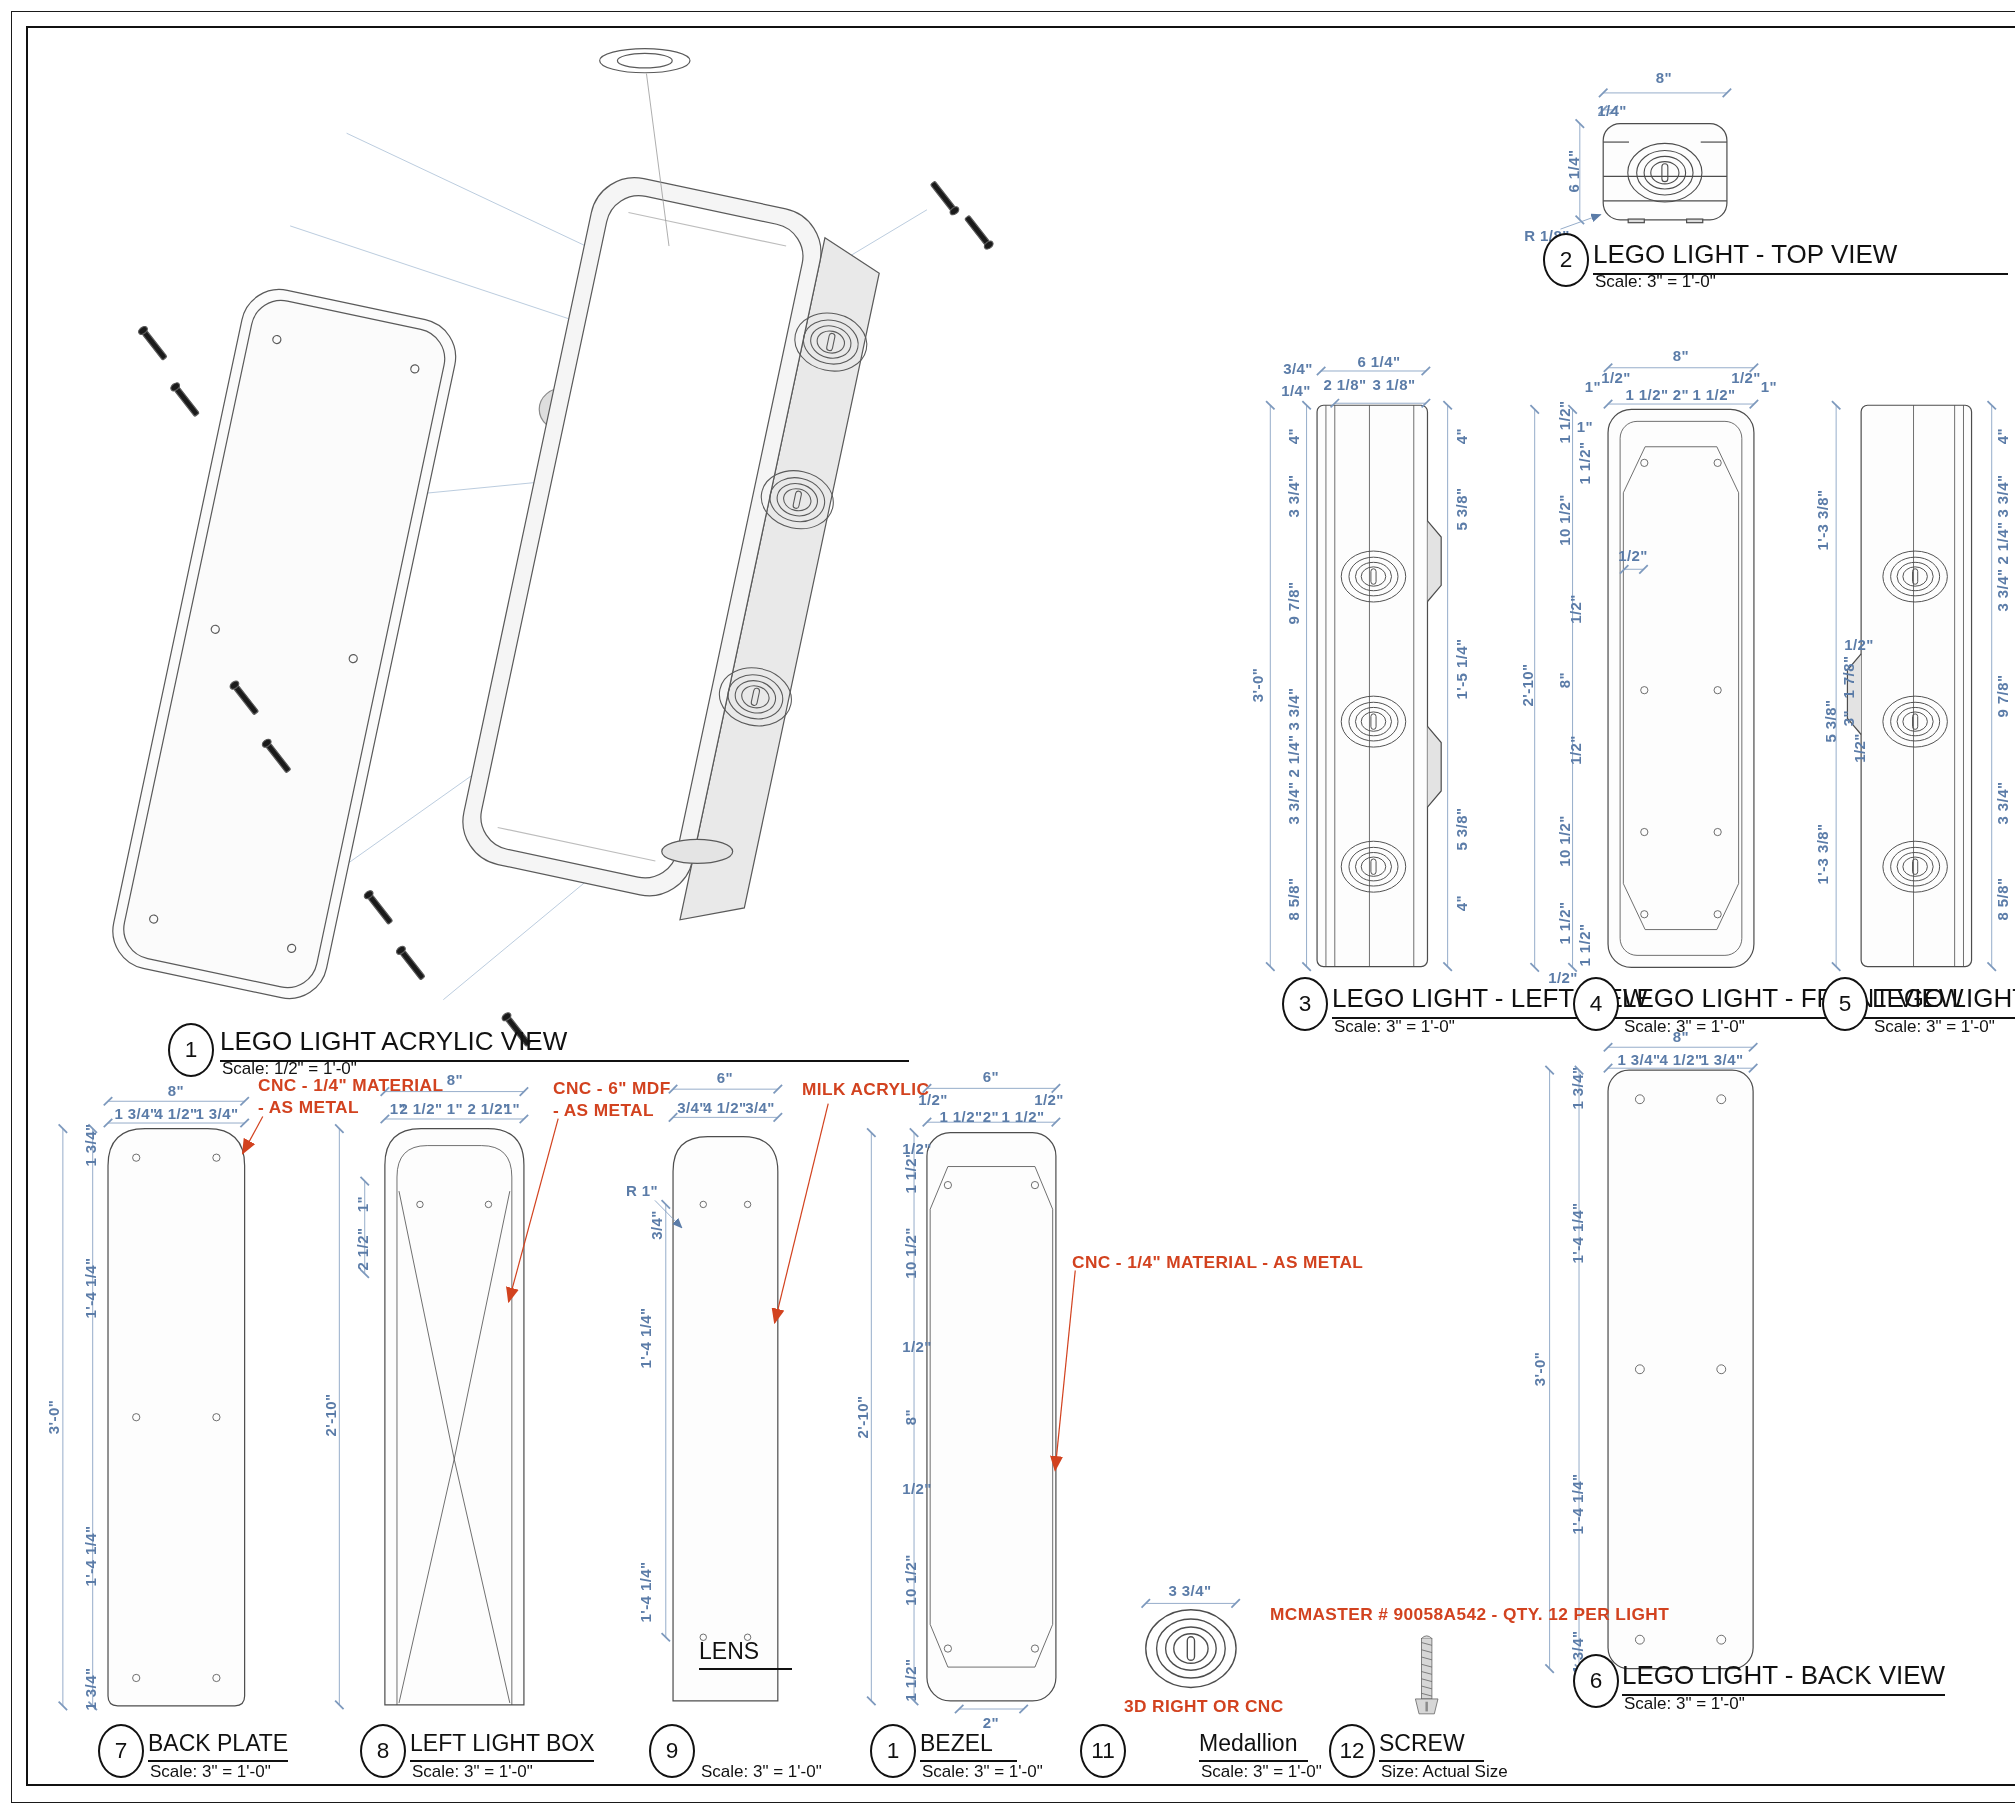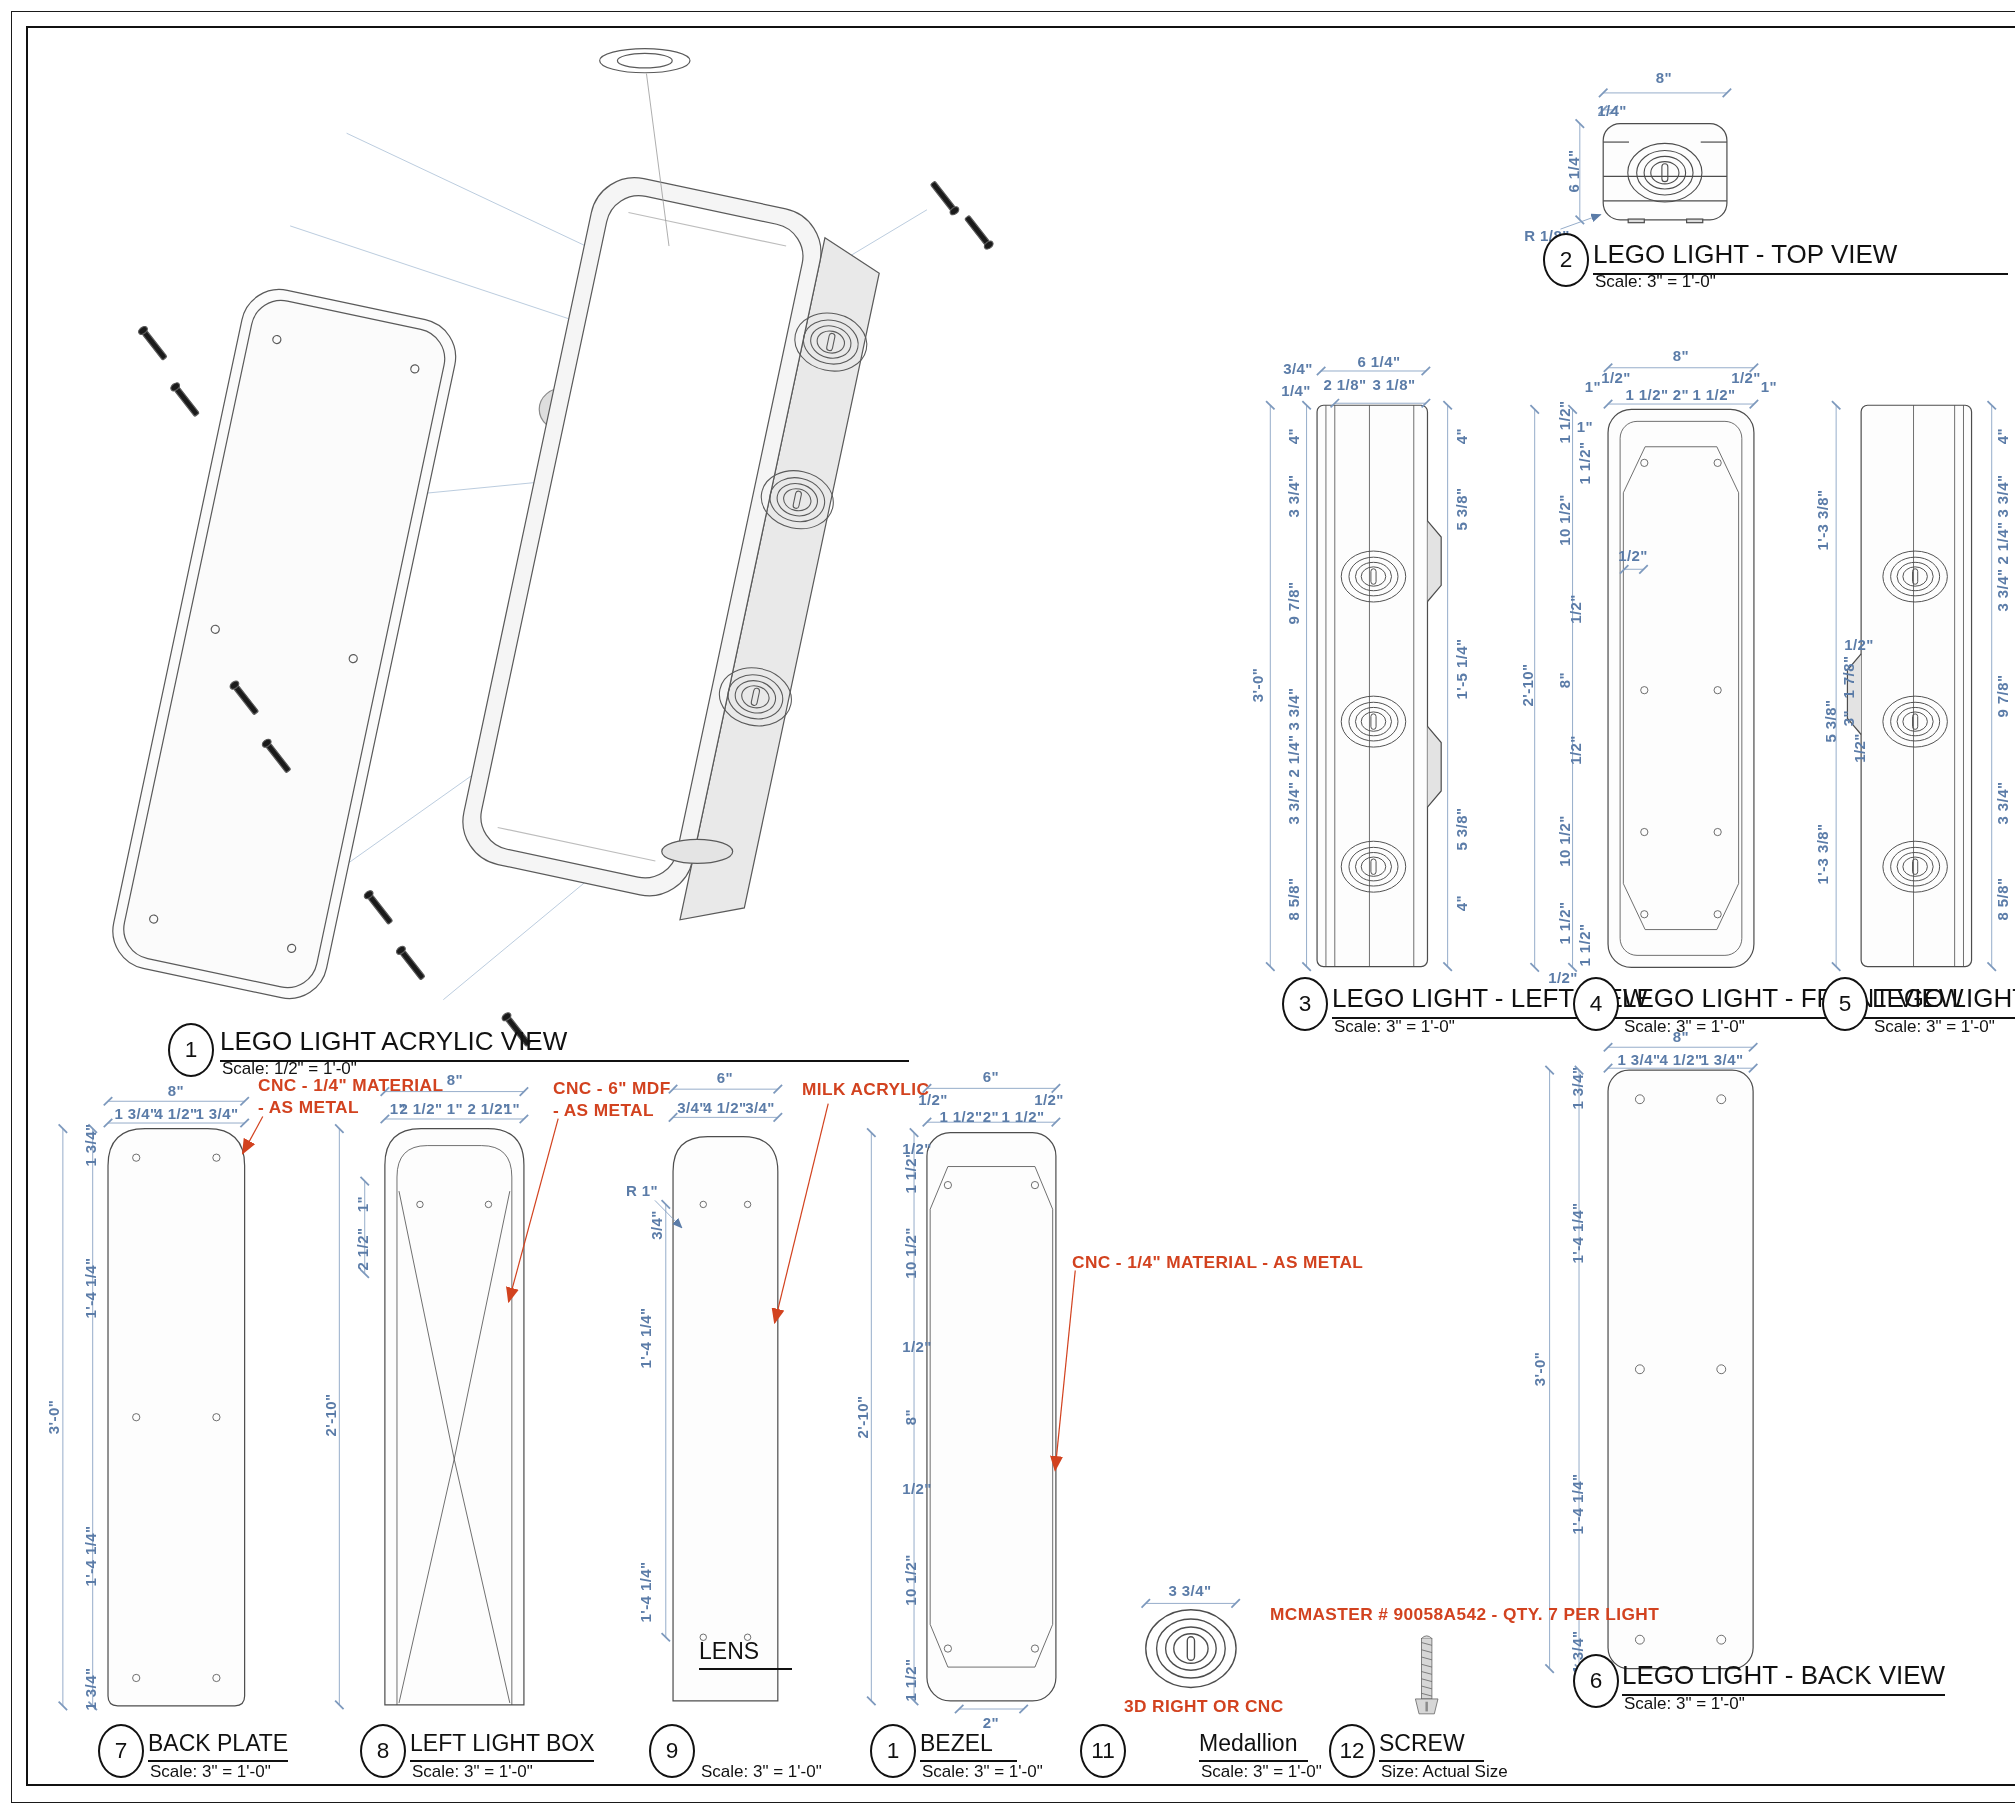--- a/index.html
+++ b/index.html
@@ -444,21 +444,21 @@
 
   <span class="dim" style="left:1190px;top:1590px">3 3/4"</span>
 
   <span class="note" style="left:258px;top:1075px">CNC - 1/4" MATERIAL</span>
   <span class="note" style="left:258px;top:1097px">- AS METAL</span>
   <span class="note" style="left:553px;top:1078px">CNC - 6" MDF</span>
   <span class="note" style="left:553px;top:1100px">- AS METAL</span>
   <span class="note" style="left:802px;top:1079px">MILK ACRYLIC</span>
   <span class="note" style="left:1072px;top:1252px">CNC - 1/4" MATERIAL - AS METAL</span>
   <span class="note" style="left:1124px;top:1696px">3D RIGHT OR CNC</span>
-  <span class="note" style="left:1270px;top:1604px">MCMASTER # 90058A542 - QTY. 7 PER LIGHT</span>
+  <span class="note" style="left:1270px;top:1604px">MCMASTER # 90058A542 - QTY. 12 PER LIGHT</span>
 
   <div class="callout">
     <div class="co-circle" style="left:168px;top:1023px">
         <span>1</span>
       </div>
     <div class="co-title" style="left:220px;top:1026px;min-width:689px">LEGO LIGHT ACRYLIC VIEW</div>
     <div class="co-scale" style="left:222px;top:1059px">Scale: 1/2" = 1'-0"</div>
   </div>
   <div class="callout">
     <div class="co-circle" style="left:1543px;top:233px">

